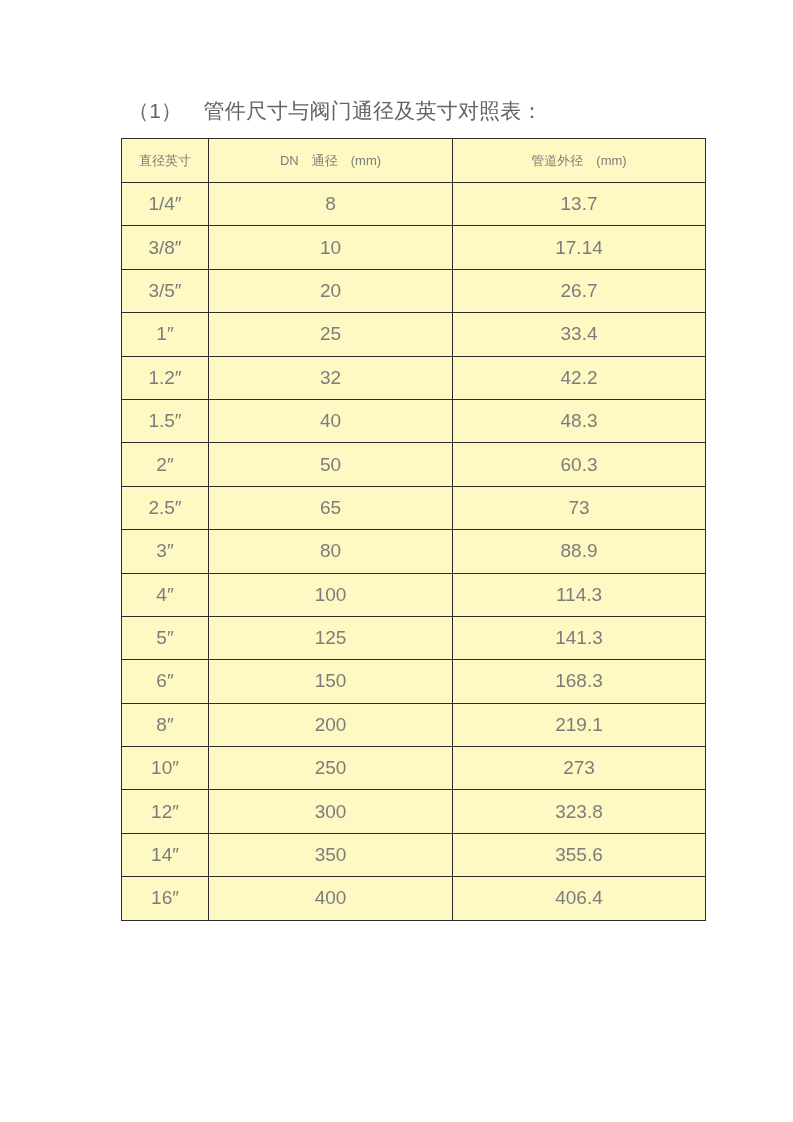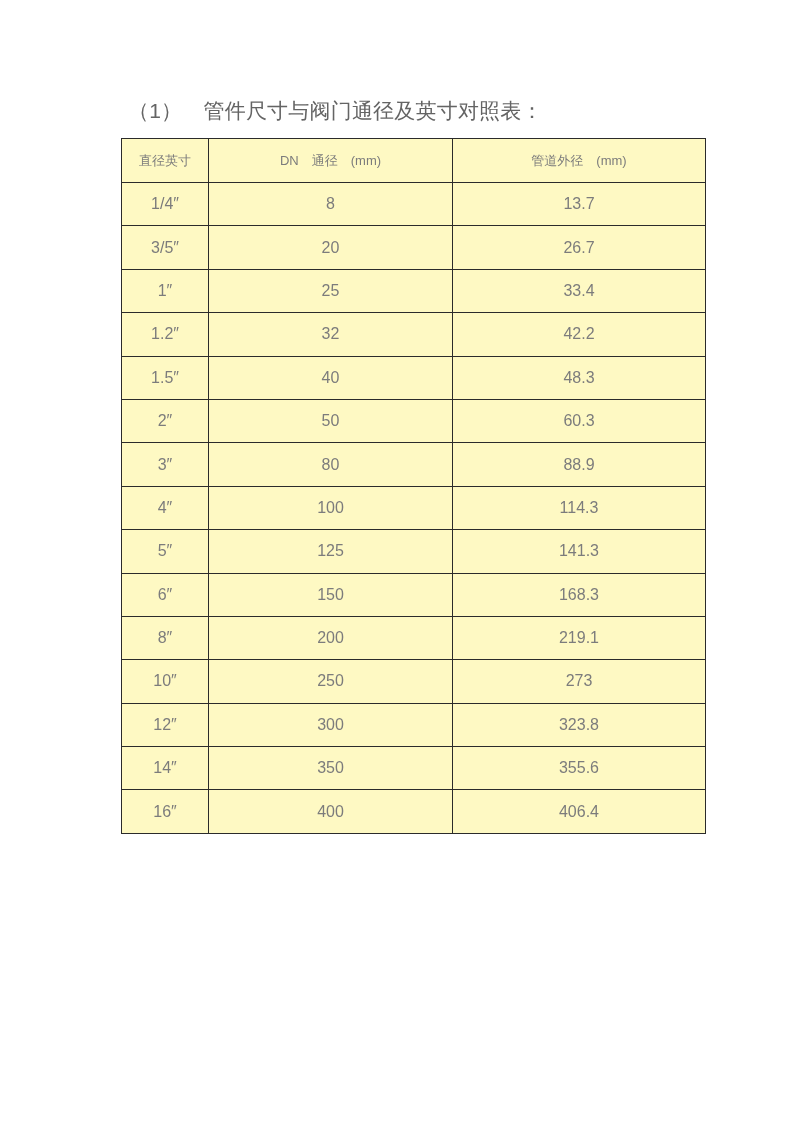--- a/index.html
+++ b/index.html
@@ -50,21 +50,21 @@
     color: #7c7c7c;
     background: #fef9c3;
     padding: 0;
   }
   .data-table thead th {
     height: 43px;
     font-size: 13px;
   }
   .data-table tbody td {
     height: 42.4px;
-    font-size: 16px;
+    font-size: 19px;
   }
   .col-inch  { width: 87px; }
   .col-dn    { width: 244px; }
   .col-od    { width: 253px; }
   .cell-txt {
     display: block;
     white-space: pre;
   }
   .hdr-txt {
     display: block;
@@ -105,20 +105,31 @@
           </td>
           <td>
             <span class="cell-txt">8</span>
           </td>
           <td>
             <span class="cell-txt">13.7</span>
           </td>
         </tr>
         <tr>
           <td>
+            <span class="cell-txt">3/8″</span>
+          </td>
+          <td>
+            <span class="cell-txt">10</span>
+          </td>
+          <td>
+            <span class="cell-txt">17.14</span>
+          </td>
+        </tr>
+        <tr>
+          <td>
             <span class="cell-txt">3/5″</span>
           </td>
           <td>
             <span class="cell-txt">20</span>
           </td>
           <td>
             <span class="cell-txt">26.7</span>
           </td>
         </tr>
         <tr>
@@ -156,20 +167,31 @@
         </tr>
         <tr>
           <td>
             <span class="cell-txt">2″</span>
           </td>
           <td>
             <span class="cell-txt">50</span>
           </td>
           <td>
             <span class="cell-txt">60.3</span>
+          </td>
+        </tr>
+        <tr>
+          <td>
+            <span class="cell-txt">2.5″</span>
+          </td>
+          <td>
+            <span class="cell-txt">65</span>
+          </td>
+          <td>
+            <span class="cell-txt">73</span>
           </td>
         </tr>
         <tr>
           <td>
             <span class="cell-txt">3″</span>
           </td>
           <td>
             <span class="cell-txt">80</span>
           </td>
           <td>

